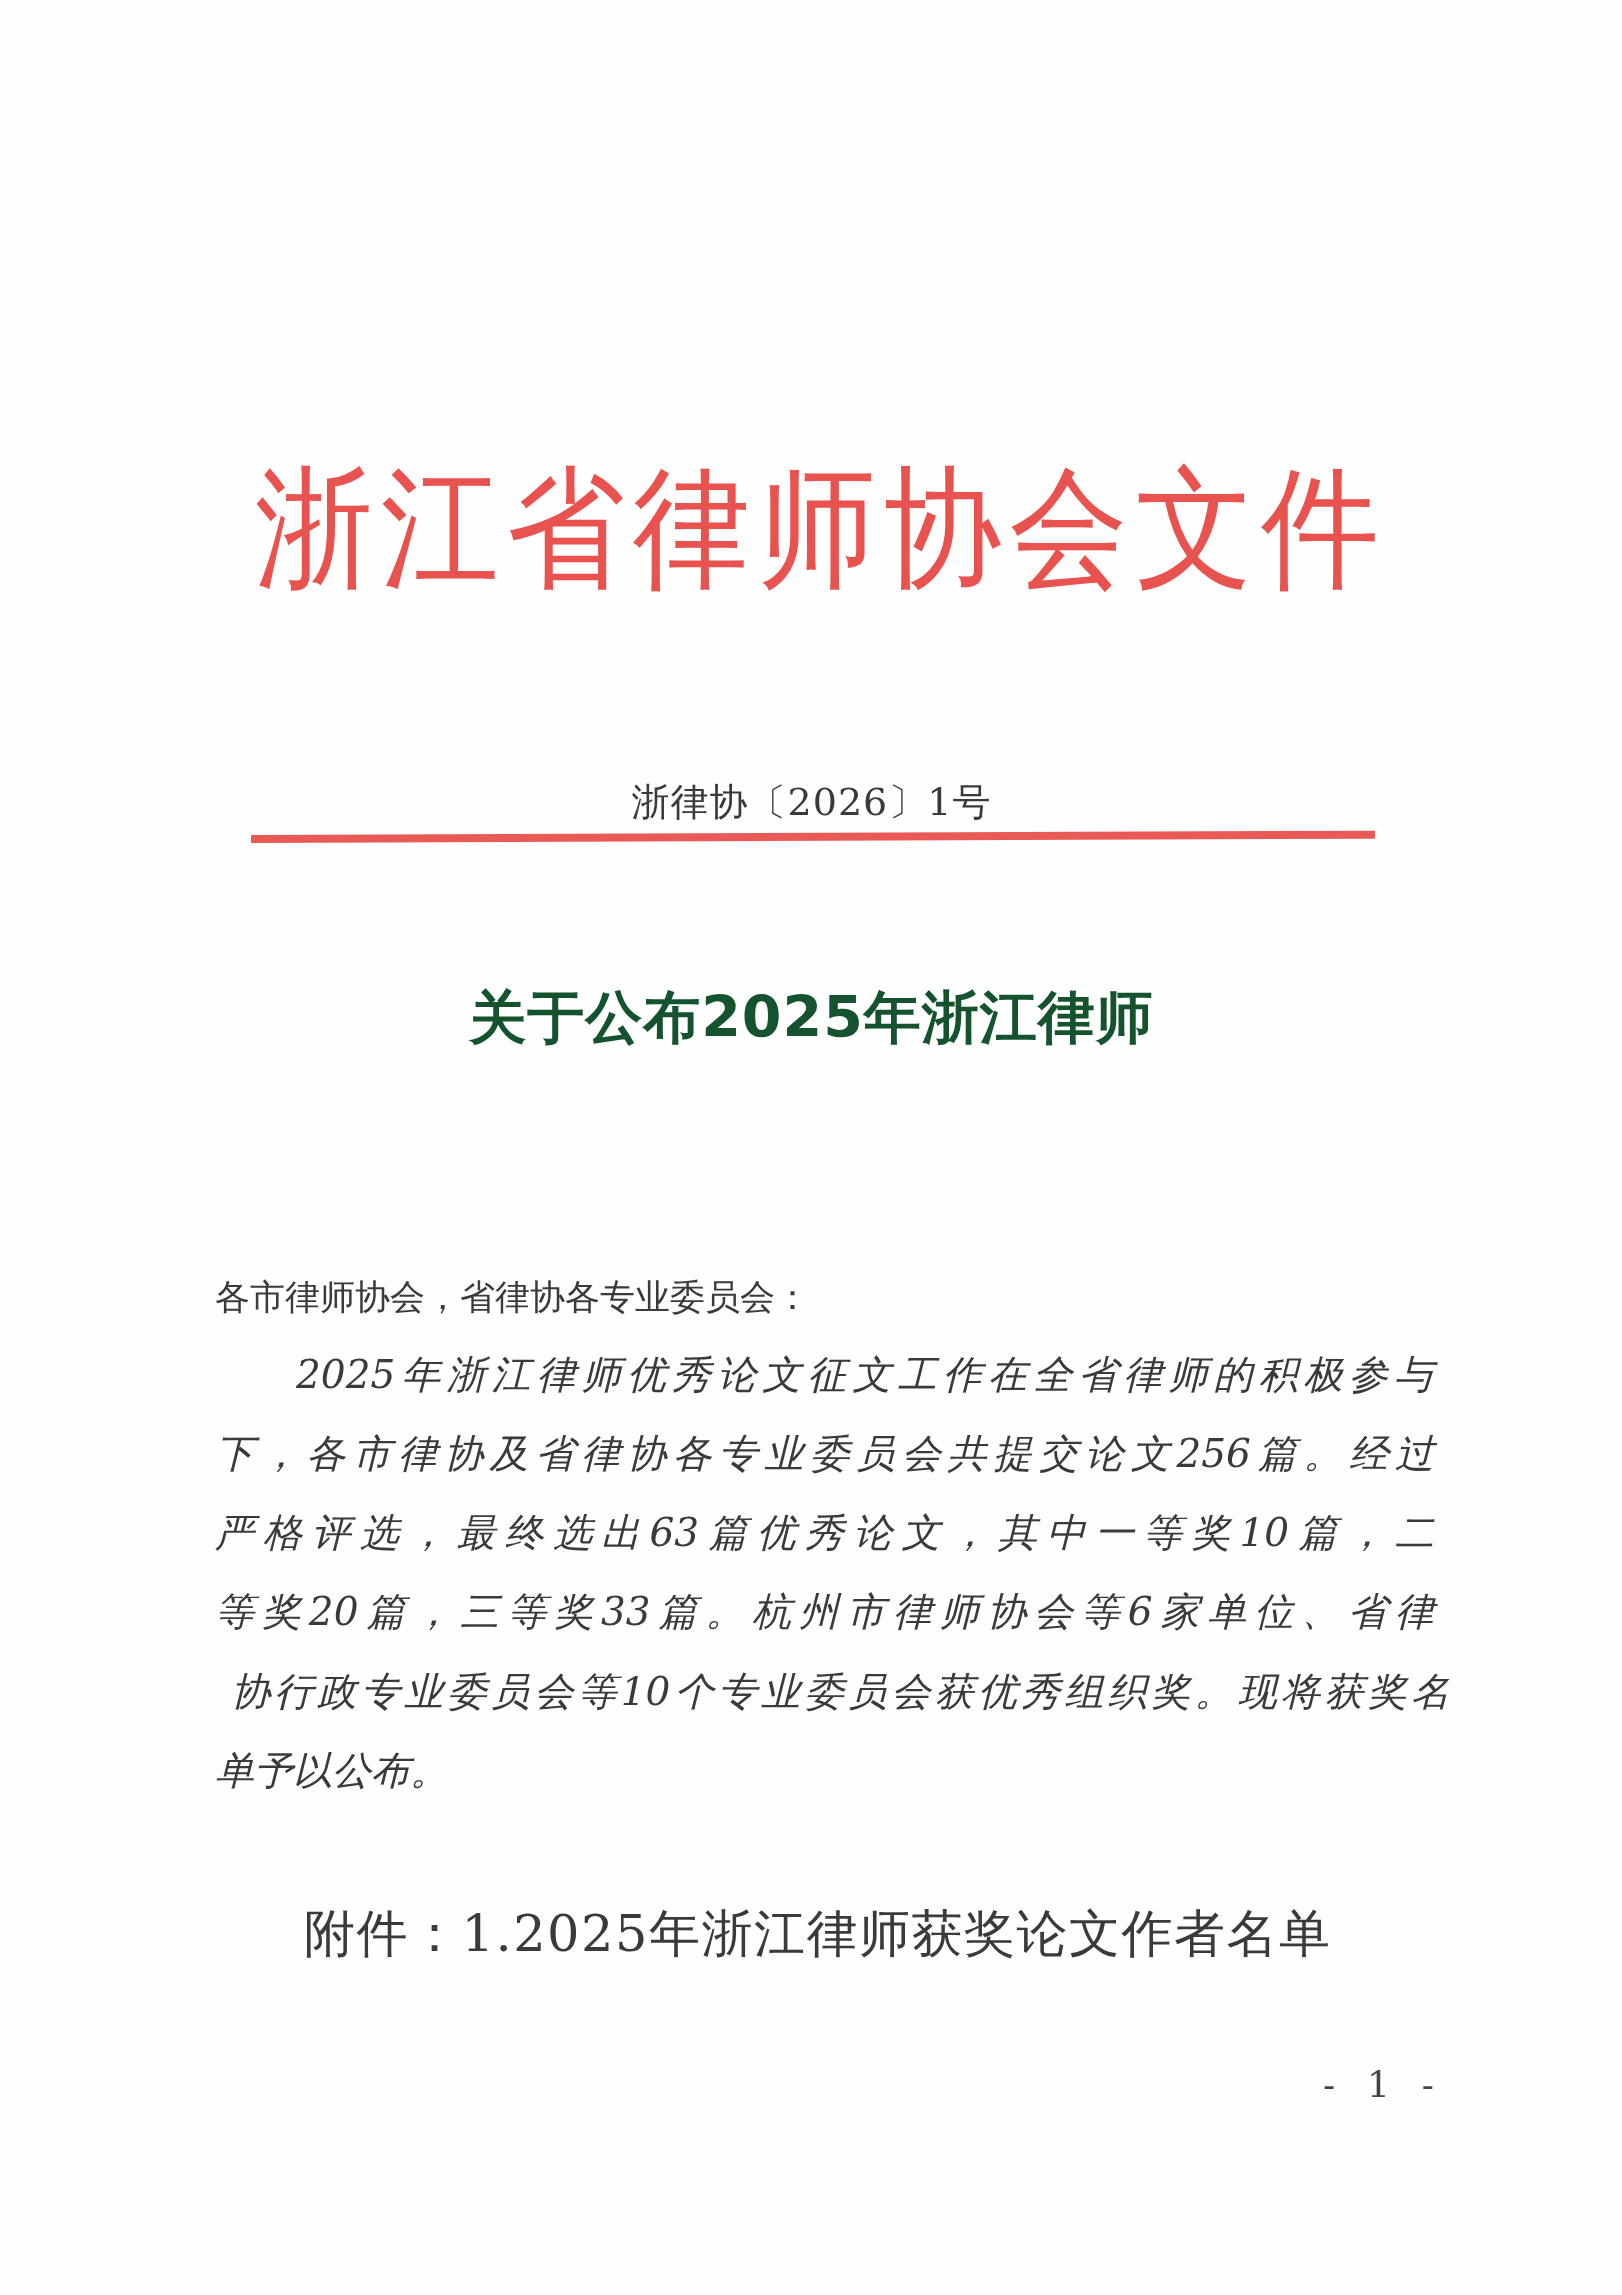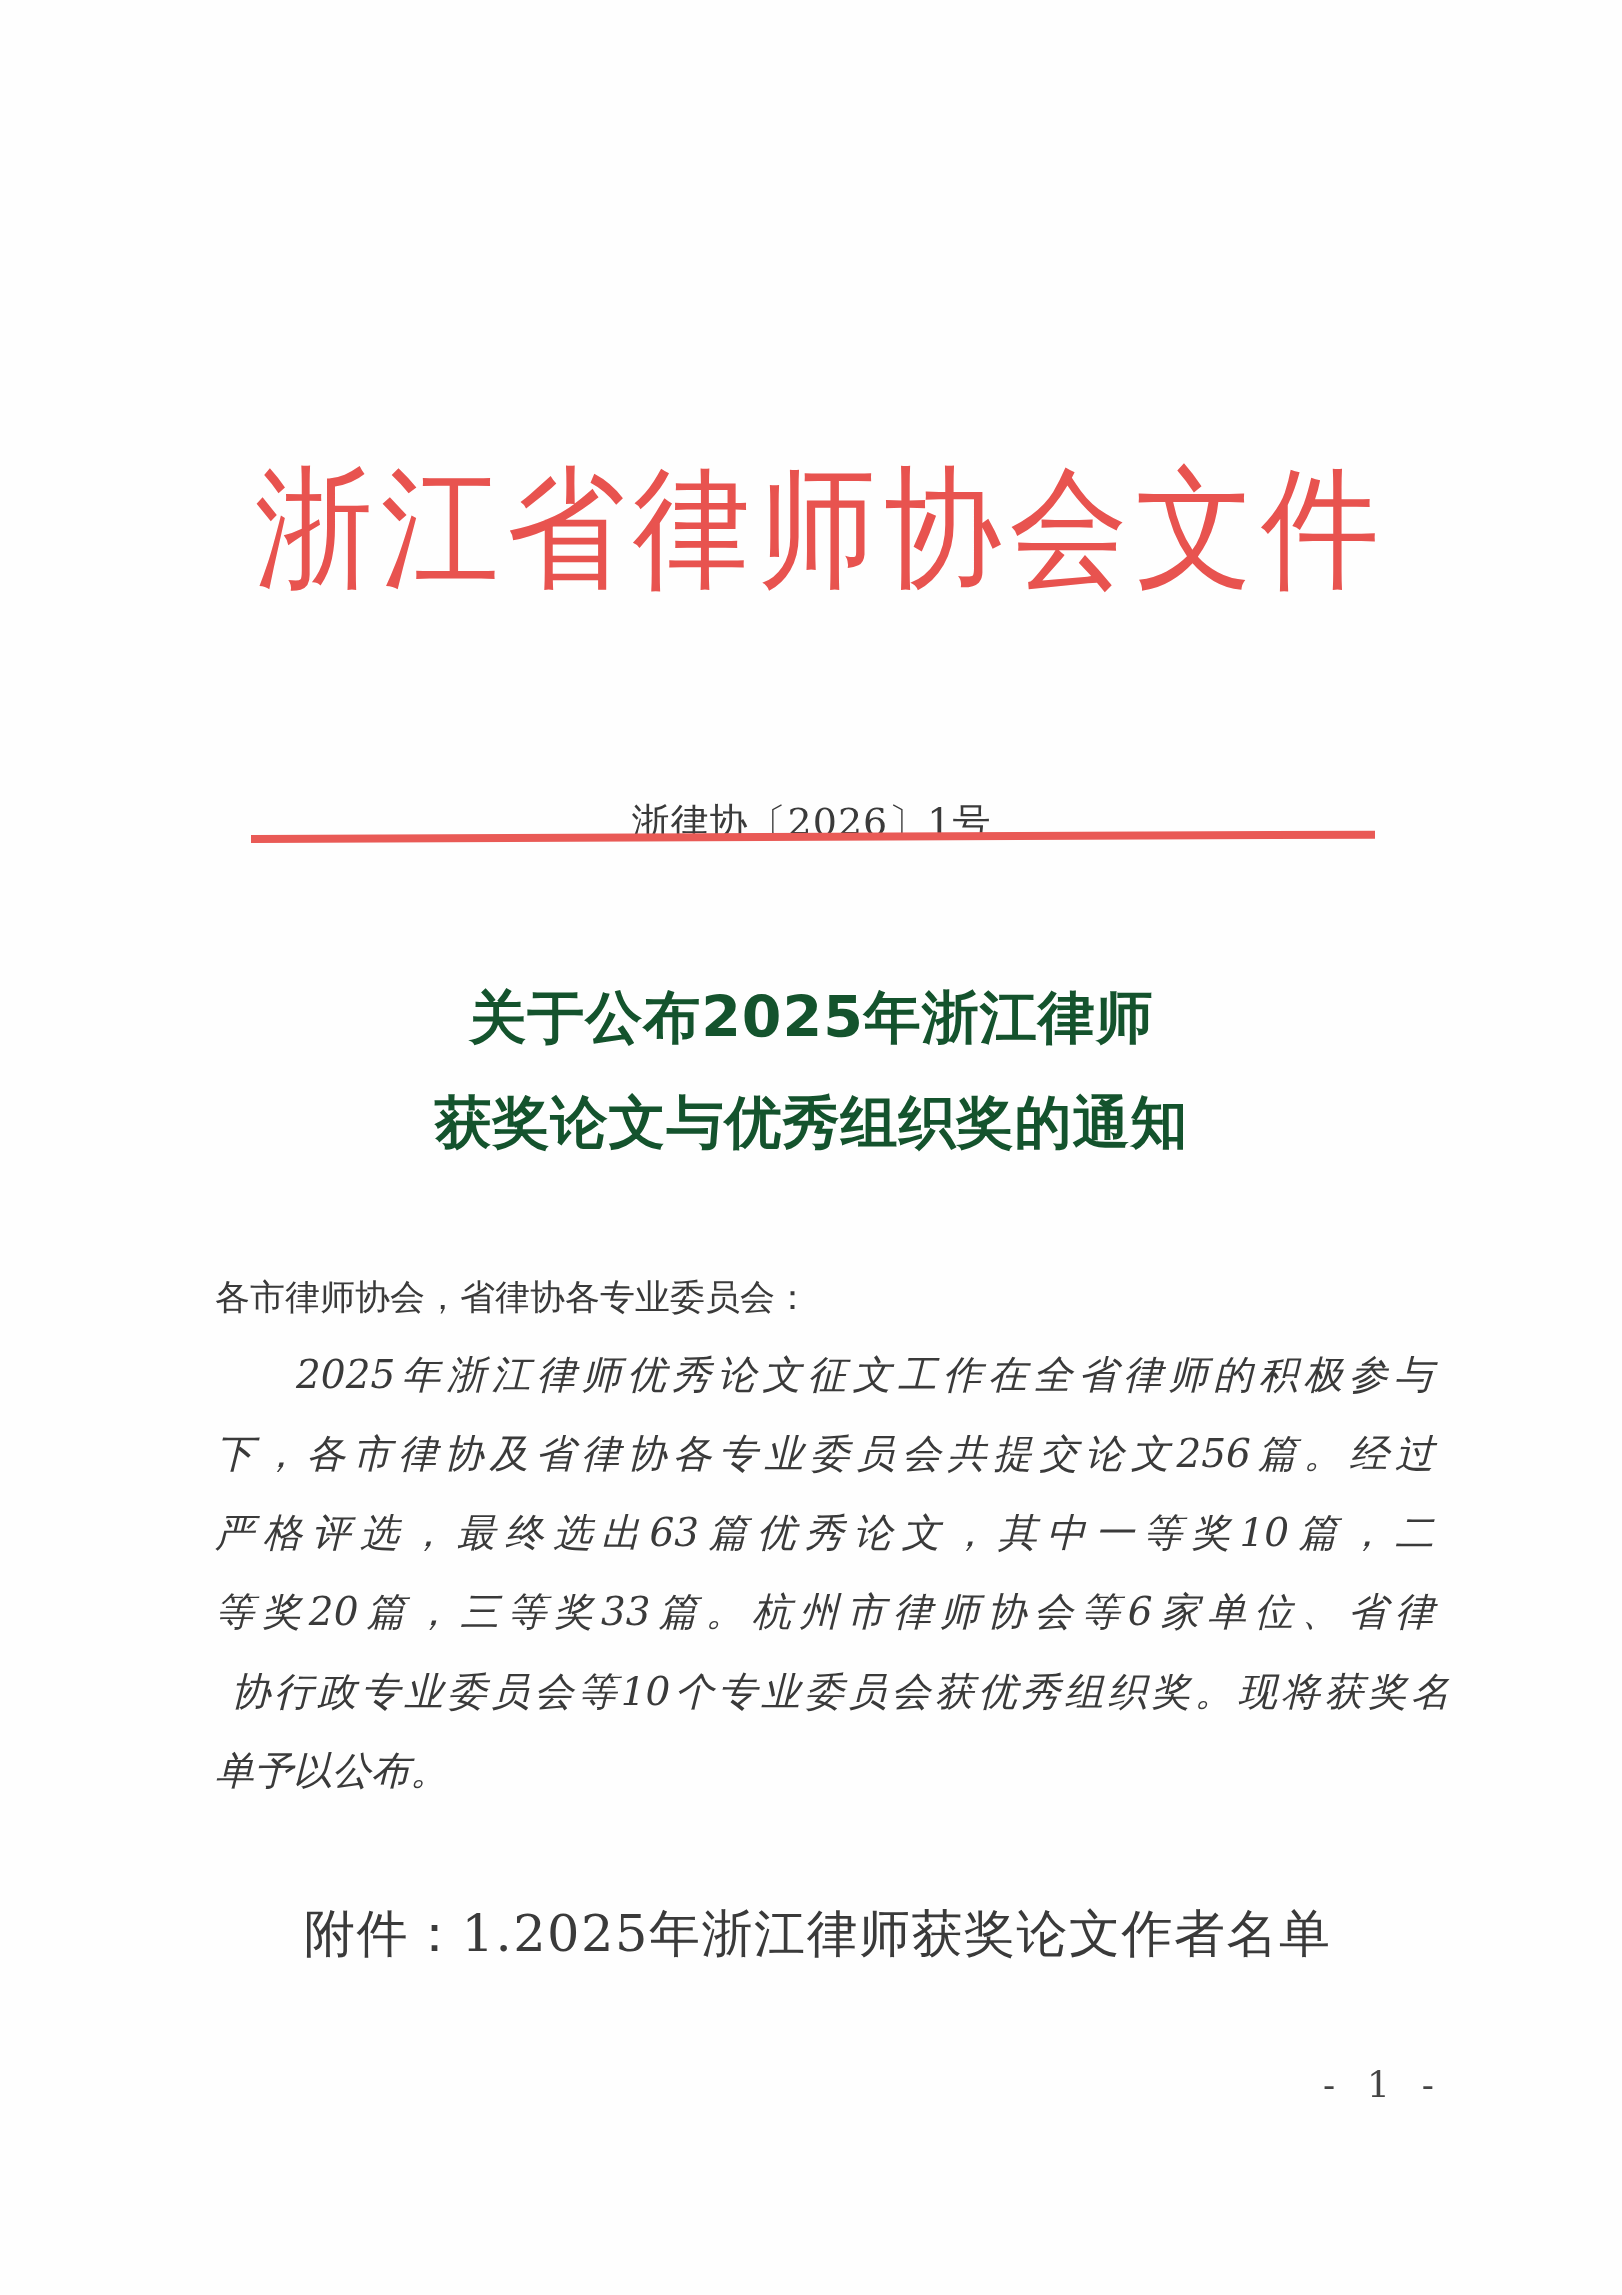--- a/index.html
+++ b/index.html
@@ -7,21 +7,21 @@
          font-family: "DejaVu Serif", "Liberation Serif", serif; color: #3b3b3b; }
   .page { position: absolute; left: 0; top: 0; width: 1623px; height: 2295px; background: #fefefe; }
 
   .masthead { position: absolute; left: 255px; top: 462px; width: 1124px; height: 133px;
               display: flex; justify-content: space-between; align-items: center;
               color: #e8534f; font-family: "DejaVu Serif", "Liberation Serif", serif;
               font-size: 118px; line-height: 133px; font-weight: normal; }
   .masthead span { display: inline-block; transform: scaleY(1.12); }
 
   .docno { position: absolute; left: 0; top: 777px; width: 1623px; text-align: center;
-           font-size: 38px; line-height: 51px; color: #3a3a3a; letter-spacing: 1px; margin-top: 20px; }
+           font-size: 38px; line-height: 51px; color: #3a3a3a; letter-spacing: 1px; }
 
   .red-rule { position: absolute; left: 251px; top: 835px; width: 1124px; height: 7.7px;
               background: #e95a56; transform: rotate(-0.22deg); transform-origin: left center; }
 
   .title { position: absolute; left: 0; width: 1623px; text-align: center;
            font-family: "DejaVu Sans", "Liberation Sans", sans-serif; font-weight: bold;
            font-size: 57px; line-height: 72px; color: #14532d; letter-spacing: 1px; }
   .title.l1 { top: 981px; }
   .title.l2 { top: 1086px; }
 
@@ -50,21 +50,20 @@
     <span>会</span>
     <span>文</span>
     <span>件</span>
   </div>
 
   <div class="docno">浙律协〔2026〕1号</div>
 
   <div class="red-rule"></div>
 
   <div class="title l1">关于公布2025年浙江律师</div>
-  <div class="title l2">获奖论文与优秀组织奖的通知</div>
 
   <div class="salutation">各市律师协会，省律协各专业委员会：</div>
 
   <div class="body-line indent" style="top:1349px;">2025年浙江律师优秀论文征文工作在全省律师的积极参与</div>
   <div class="body-line" style="top:1428px;">下，各市律协及省律协各专业委员会共提交论文256篇。经过</div>
   <div class="body-line" style="top:1507px;">严格评选，最终选出63篇优秀论文，其中一等奖10篇，二</div>
   <div class="body-line" style="top:1586px;">等奖20篇，三等奖33篇。杭州市律师协会等6家单位、省律</div>
   <div class="body-line" style="top:1666px;margin-left:16px;">协行政专业委员会等10个专业委员会获优秀组织奖。现将获奖名</div>
   <div class="body-line last" style="top:1745px;">单予以公布。</div>
 

